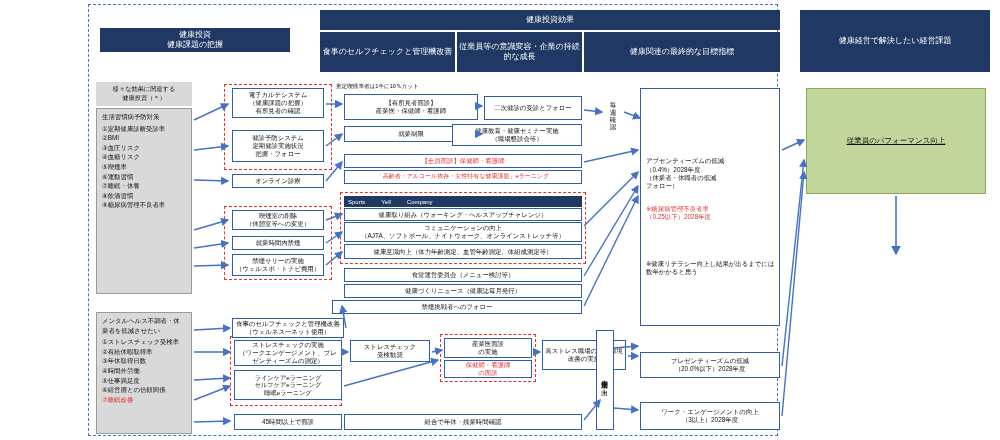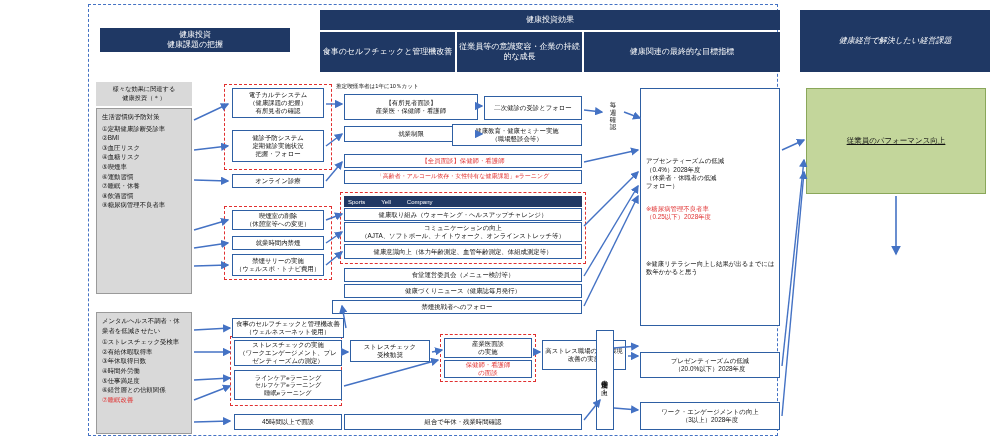--- a/index.html
+++ b/index.html
@@ -40,21 +40,21 @@
 
   <div class="abs hdr" style="left:457px;top:32px;width:125px;height:40px;">
     <span class="multi" style="white-space:pre-line;">従業員等の意識変容・企業の持続的な成長</span>
   </div>
 
   <div class="abs hdr" style="left:584px;top:32px;width:196px;height:40px;">
     <span class="multi" style="white-space:pre-line;">健康関連の最終的な目標指標</span>
   </div>
 
   <div class="abs hdr" style="left:800px;top:10px;width:190px;height:62px;">
-    <span class="multi" style="white-space:pre-line;font-style:italic;">健康経営で解決したい経営課題</span>
+    <span class="multi" style="white-space:pre-line;">健康経営で解決したい経営課題</span>
   </div>
 
   <div class="abs" style="left:96px;top:82px;width:96px;height:24px;display:flex;align-items:center;justify-content:center;text-align:center;font-size:6.2px;color:#111;white-space:pre-line;background:#d9d9d9;border:1px solid #d9d9d9;">
     <span style="white-space:pre-line;">様々な効果に関連する
 健康投資（＊）</span>
   </div>
 
   <div class="abs gray" style="left:96px;top:108px;width:96px;height:186px;">
     <div style="margin-bottom:2px;">生活習慣病予防対策</div>
     <div>①定期健康診断受診率</div>

